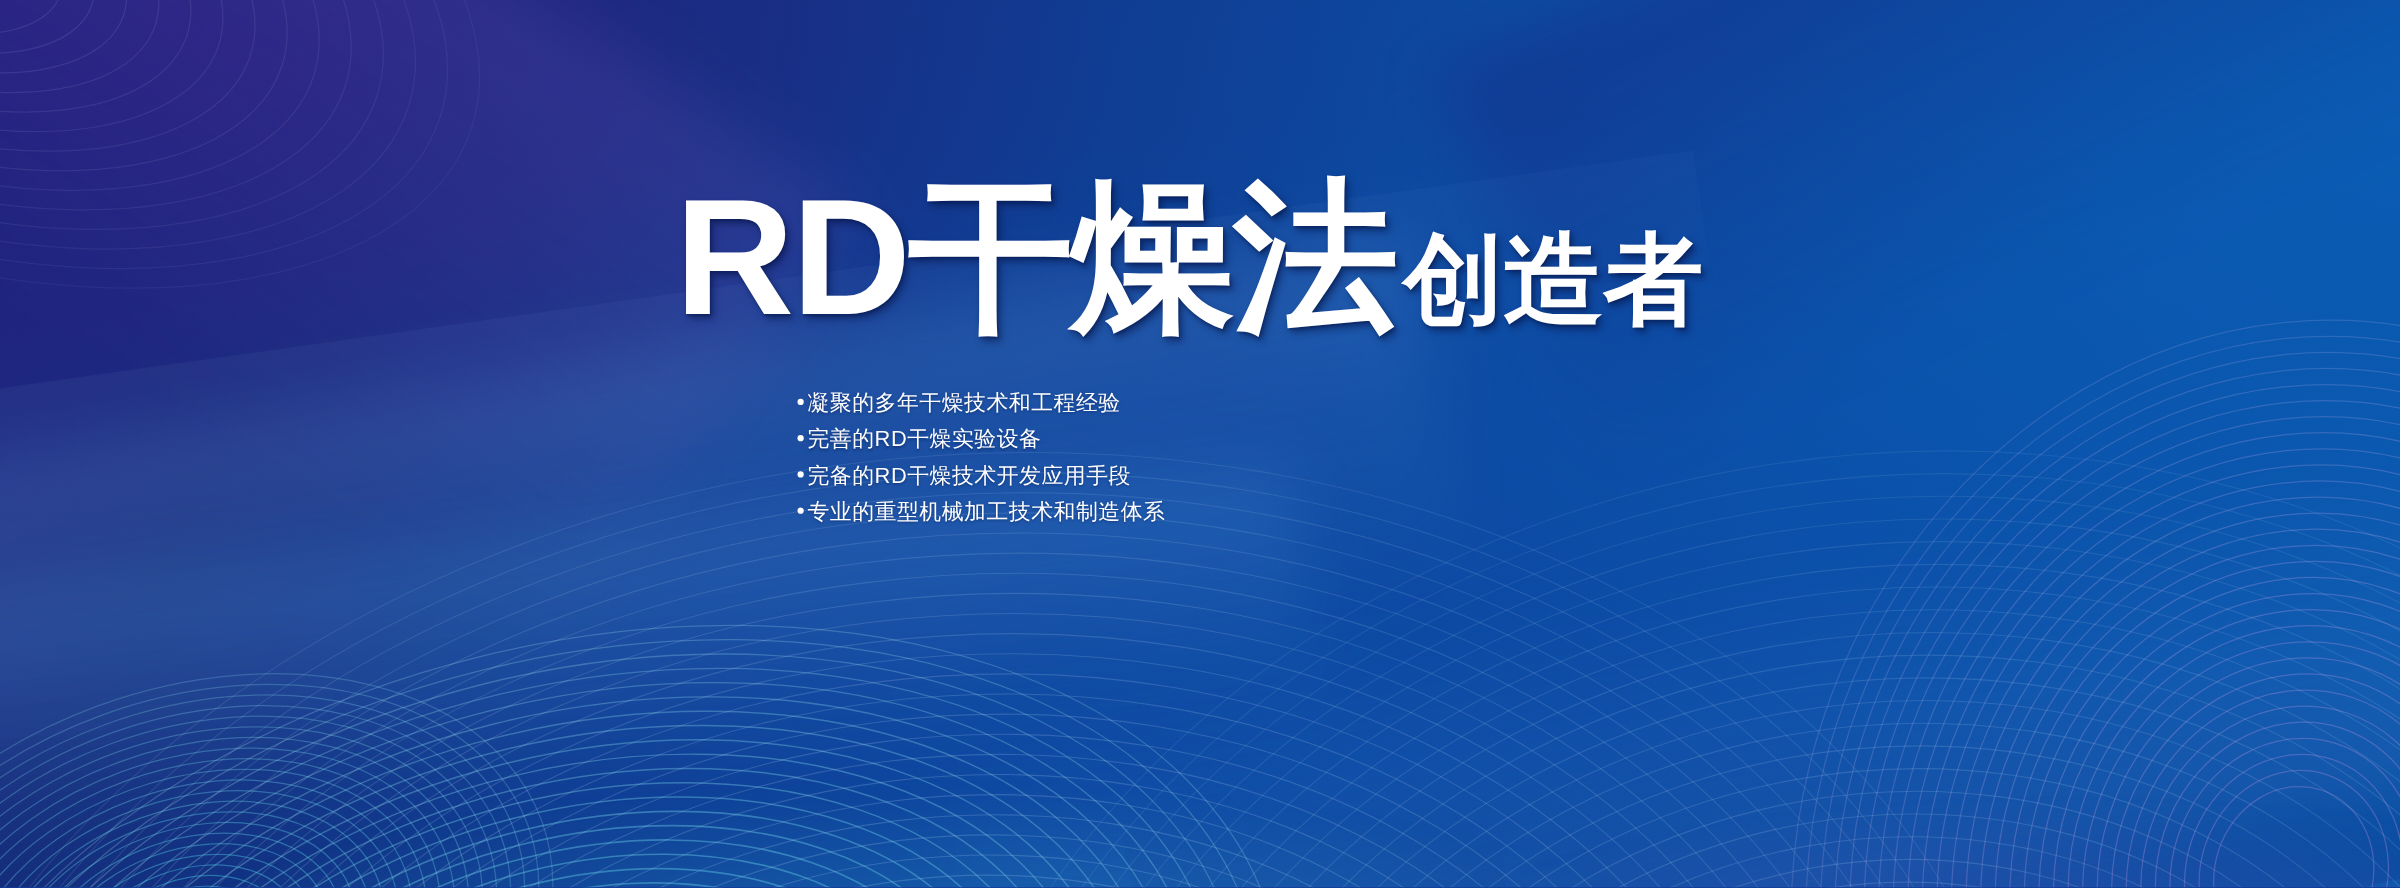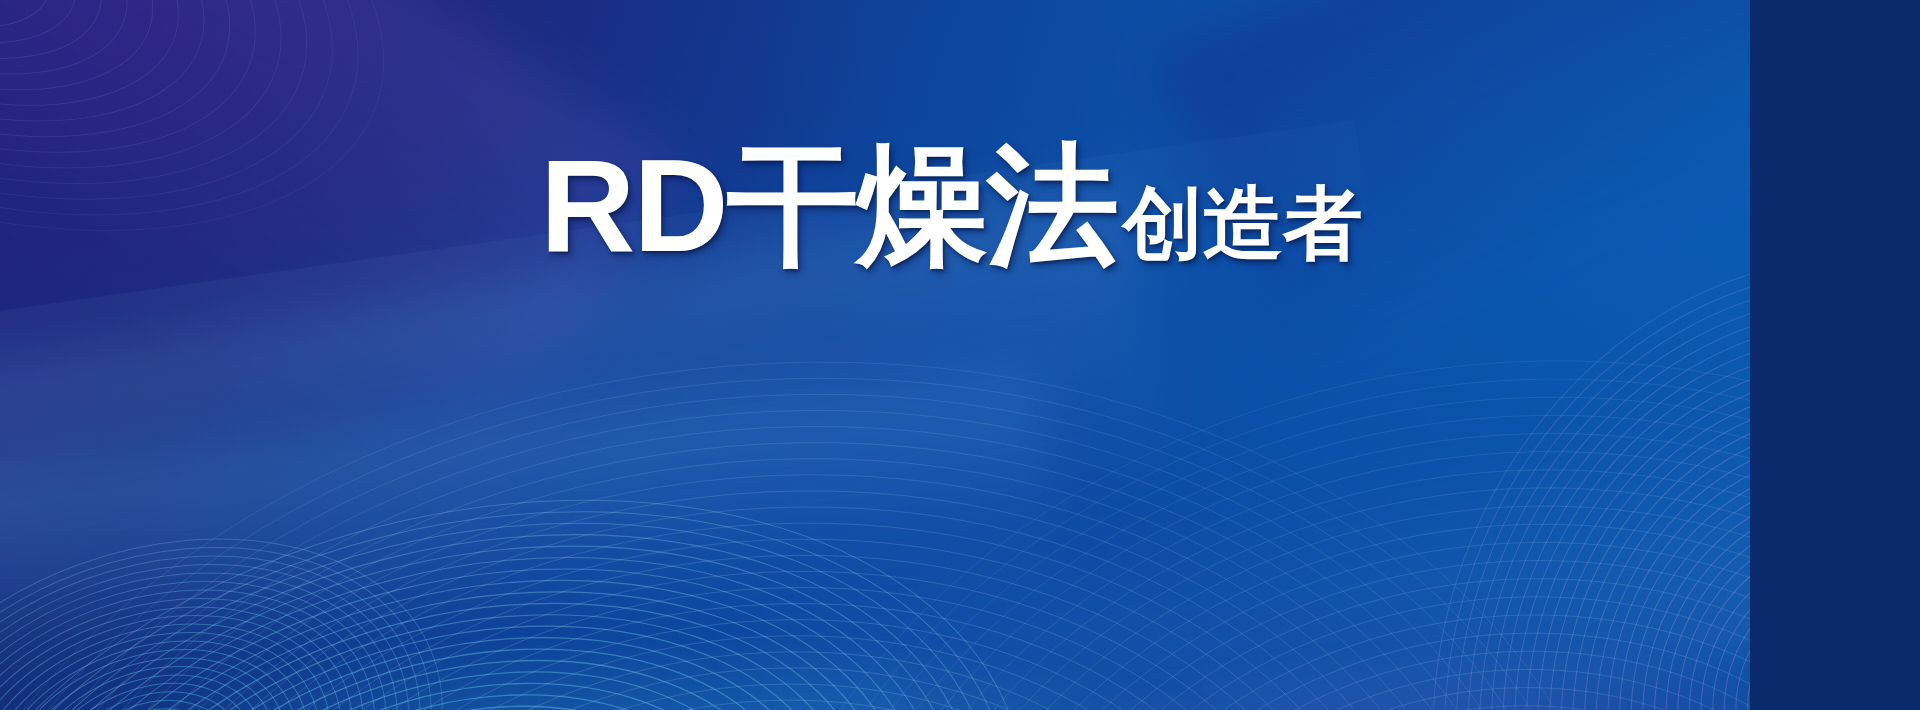--- a/index.html
+++ b/index.html
@@ -1,21 +1,21 @@
 <!DOCTYPE html>
 <html><head>
 <meta charset="utf-8">
 <title>RD Drying Banner</title>
 <style>
   * { margin:0; padding:0; box-sizing:border-box; }
   html,body { background:#0b2a6b; }
 
   #banner {
     position:relative;
-    width:1750px;
+    width:1920px;
     height:710px;
     overflow:hidden;
     font-family:"Liberation Sans","DejaVu Sans",sans-serif;
     background:#1d4ed8;
   }
 
   
   .bg { position:absolute; inset:0; }
 
   .bg-base {
@@ -308,15 +308,33 @@
       </svg>
   </div>
 
   <div class="glow-bottom"></div>
   <div class="glow-bottom2"></div>
 
   <div class="content">
 
     <h1 id="headline"><span class="big">RD干燥法</span><span class="small">创造者</span></h1>
 
+    <ul id="bullets">
+      <li class="bullet">
+        <span class="bullet-dot"></span>
+        <span>凝聚的多年干燥技术和工程经验</span>
+      </li>
+      <li class="bullet">
+        <span class="bullet-dot"></span>
+        <span>完善的RD干燥实验设备</span>
+      </li>
+      <li class="bullet">
+        <span class="bullet-dot"></span>
+        <span>完备的RD干燥技术开发应用手段</span>
+      </li>
+      <li class="bullet">
+        <span class="bullet-dot"></span>
+        <span>专业的重型机械加工技术和制造体系</span>
+      </li>
+    </ul>
 
   </div>
 </div>
 
 </body></html>

